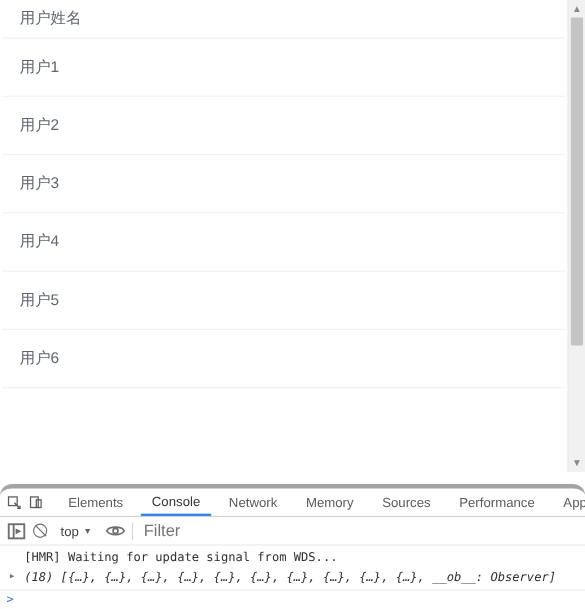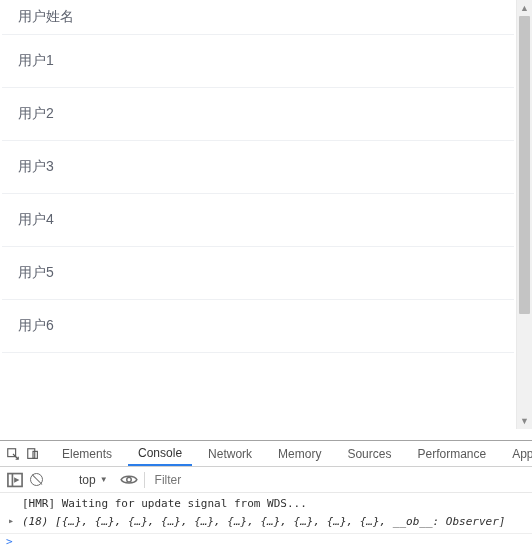--- a/index.html
+++ b/index.html
@@ -69,25 +69,26 @@
       height: 75%;
       background: #c4c4c4;
       border-radius: 1px;
     }
     .devtools {
       position: absolute;
       top: 440px;
       left: 0;
       right: 0;
       bottom: 0;
-      border-top: 1px solid #a3a3a3;
+      border-top: 4px solid #a3a3a3;
       background: #fff;
       font-family: "Segoe UI", Arial, sans-serif;
       font-size: 12px;
       color: #444;
+      border-radius: 11px;
     }
     .dt-tabs {
       display: flex;
       align-items: center;
       height: 26px;
       border-bottom: 1px solid #d0d0d0;
       padding: 0 6px;
       gap: 6px;
       overflow: hidden;
     }
@@ -133,28 +134,27 @@
     }
     .dt-clear { border: 1.3px solid #6e6e6e; border-radius: 50%; width: 13px; height: 13px; position: relative; }
     .dt-clear::after { content: ""; position: absolute; width: 14px; height: 1.3px; background: #6e6e6e; transform: rotate(45deg); }
     .dt-context {
       padding: 0 6px;
       display: flex;
       align-items: center;
       gap: 4px;
       color: #444;
       cursor: pointer;
-      margin-left: 24px;
     }
     .dt-context .chev { font-size: 8px; color: #666; }
     .dt-sep { width: 1px; height: 16px; background: #d6d6d6; }
     .dt-filter {
       border: none;
       outline: none;
-      font-size: 12px;
+      font-size: 15px;
       color: #888;
       padding: 2px 4px;
       flex: 1;
     }
     .console-body {
       font-family: Menlo, Consolas, monospace;
       font-size: 11px;
       padding: 2px 0;
       line-height: 16px;
     }

